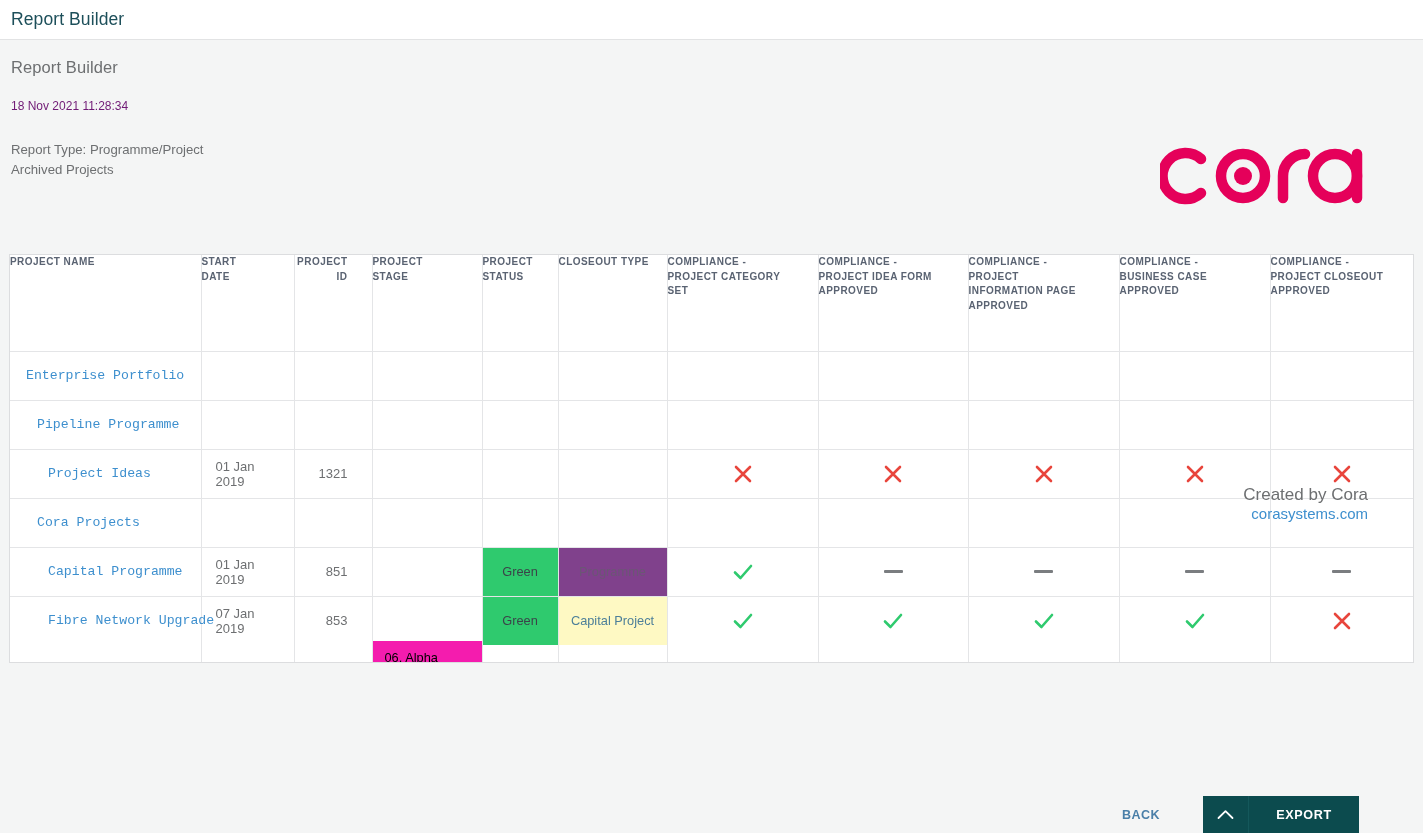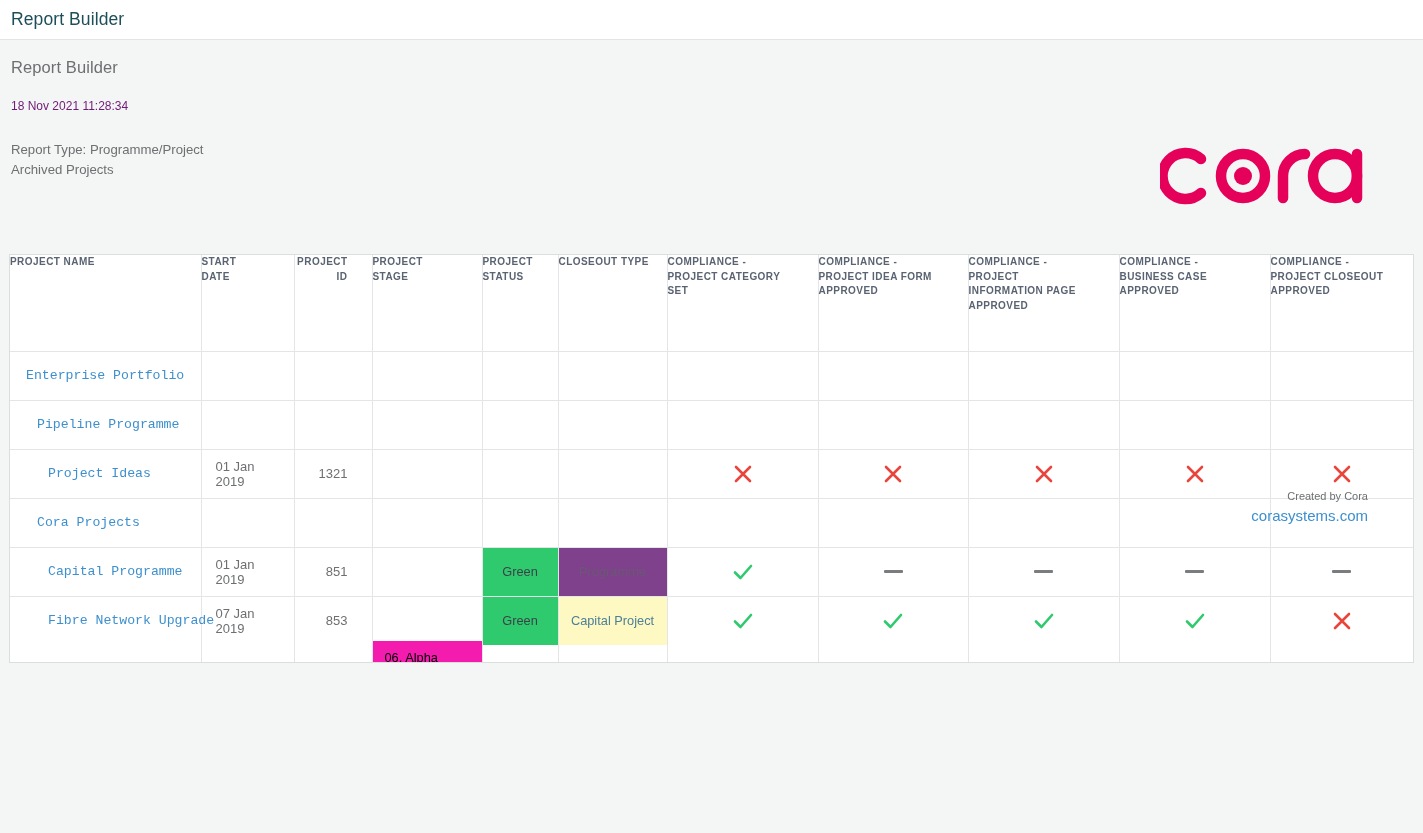--- a/index.html
+++ b/index.html
@@ -151,21 +151,21 @@
   }
 
   
   .credit {
     position: absolute;
     right: 55px;
     top: 445px;
     text-align: right;
     line-height: 19px;
   }
-  .credit-line1 { font-size: 11px; color: #6d6f71; }
+  .credit-line1 { font-size: 17px; color: #6d6f71; }
   .credit-line2 { font-size: 15px; color: #3d8fce; text-decoration: none; display: block; }
 
   
   .actionbar {
     position: absolute;
     left: 0;
     bottom: 0;
     width: 1423px;
     height: 37px;
     display: flex;
@@ -606,14 +606,25 @@
         </tbody>
     </table>
 
   </div>
 
   <div class="credit">
     <span class="credit-line1">Created by Cora</span>
     <a class="credit-line2" href="#">corasystems.com</a>
   </div>
 
+  <div class="actionbar">
+    <button class="back-btn">BACK</button>
+    <div class="export-group">
+      <div class="export-caret">
+        <svg width="17" height="11" viewBox="0 0 17 11" aria-hidden="true">
+          <path d="M1.5 9L8.5 2.2L15.5 9" fill="none" stroke="#ffffff" stroke-width="1.8" stroke-linecap="round" stroke-linejoin="round"></path>
+        </svg>
+      </div>
+      <button class="export-btn">EXPORT</button>
+    </div>
+  </div>
 
 </div>
 
 </body></html>

